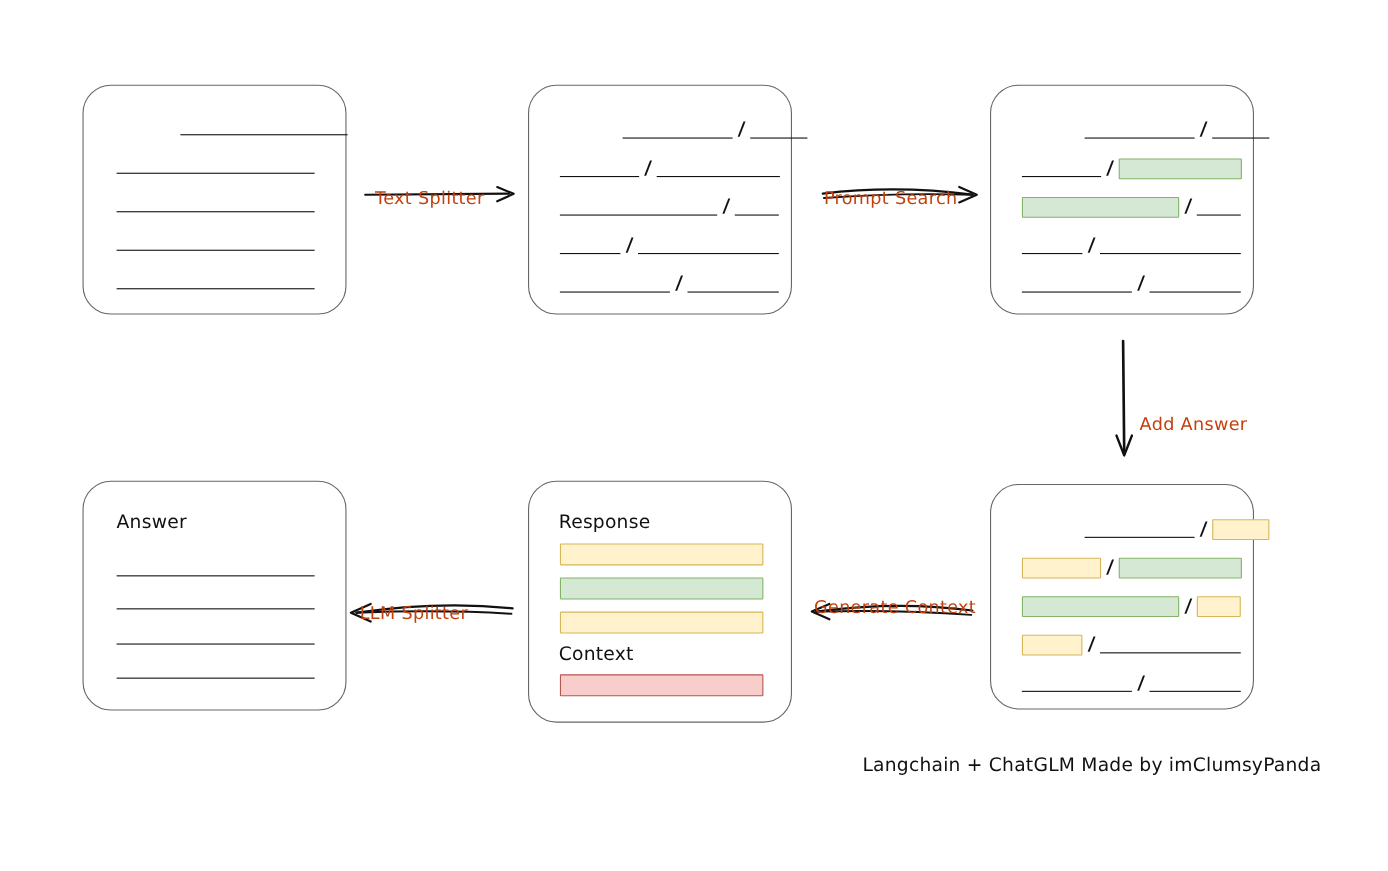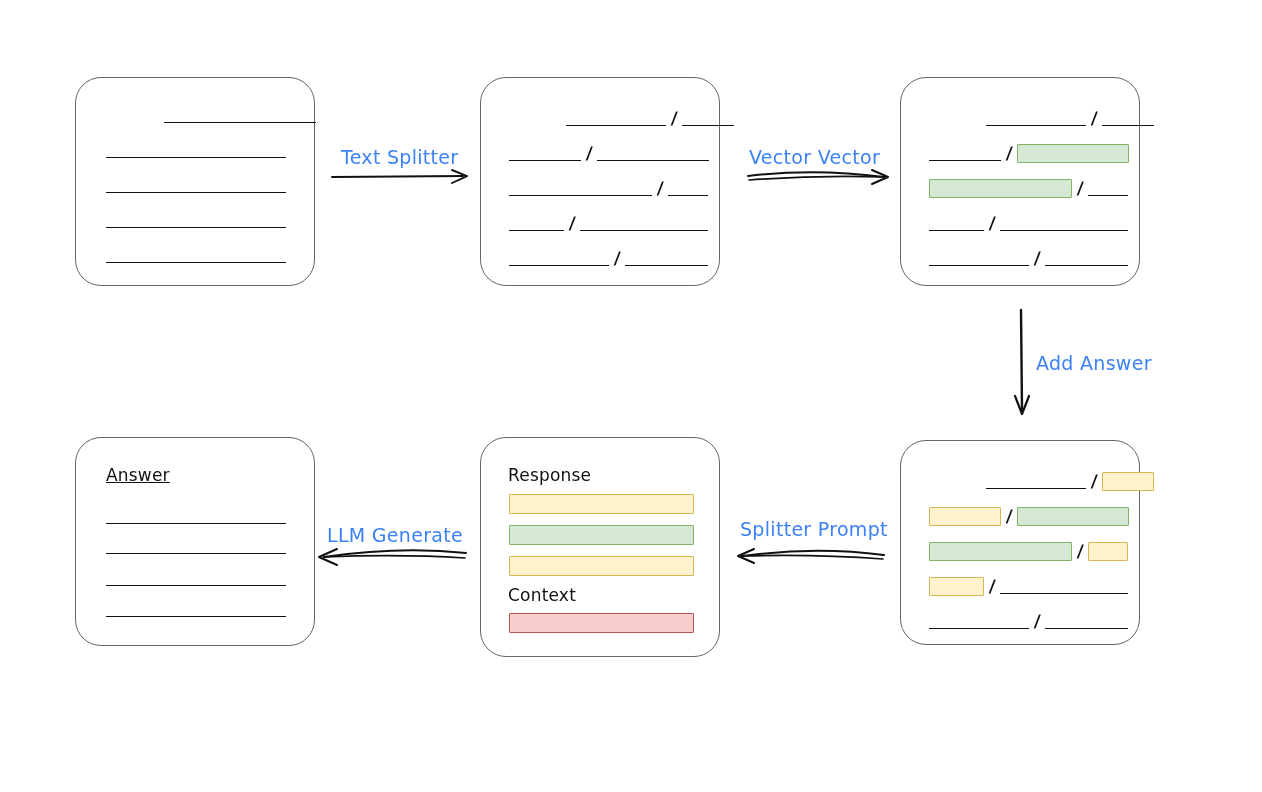--- a/index.html
+++ b/index.html
@@ -80,24 +80,25 @@
     position: absolute;
     box-sizing: border-box;
     height: 20px;
     border-radius: 1px;
   }
 
   
   .edge-label {
     position: absolute;
     font-family: "DejaVu Sans", sans-serif;
-    font-size: 19px;
+    font-size: 16px;
     letter-spacing: 0.3px;
-    color: #3b82f6;
+    color: #c2410c;
     white-space: nowrap;
+    margin-top: 24px;
   }
 
   
   .caption {
     position: absolute;
     font-family: "DejaVu Sans", sans-serif;
     font-size: 17px;
     letter-spacing: 0.2px;
     color: #111111;
     white-space: nowrap;
@@ -256,35 +257,36 @@
   <div class="box-heading" style="left:508px; top:465px;">Response</div>
 
   <div class="prompt-bar chip-yellow" style="left:509px; top:494px; width:185px;"></div>
   <div class="prompt-bar chip-green" style="left:509px; top:525px; width:185px;"></div>
   <div class="prompt-bar chip-yellow" style="left:509px; top:556px; width:185px;"></div>
 
   <div class="box-heading" style="left:508px; top:585px;">Context</div>
 
   <div class="prompt-bar chip-red" style="left:509px; top:613px; width:185px;"></div>
 
-  <div class="box-heading" style="left:106px; top:465px;text-decoration:underline;">Answer</div>
+  <div class="box-heading" style="left:106px; top:465px;">Answer</div>
 
   <div class="line-row" style="left:106px; top:505px;">
     <span class="seg-rule" style="width:180px;"></span>
   </div>
   <div class="line-row" style="left:106px; top:535px;">
     <span class="seg-rule" style="width:180px;"></span>
   </div>
   <div class="line-row" style="left:106px; top:567px;">
     <span class="seg-rule" style="width:180px;"></span>
   </div>
   <div class="line-row" style="left:106px; top:598px;">
     <span class="seg-rule" style="width:180px;"></span>
   </div>
 
   <div class="edge-label" style="left:341px; top:146px;">Text Splitter</div>
-  <div class="edge-label" style="left:749px; top:146px;">Vector Vector</div>
+  <div class="edge-label" style="left:749px; top:146px;">Prompt Search</div>
   <div class="edge-label" style="left:1036px; top:352px;">Add Answer</div>
-  <div class="edge-label" style="left:740px; top:518px;">Splitter Prompt</div>
-  <div class="edge-label" style="left:327px; top:524px;">LLM Generate</div>
-
+  <div class="edge-label" style="left:740px; top:518px;">Generate Context</div>
+  <div class="edge-label" style="left:327px; top:524px;">LLM Splitter</div>
+
+  <div class="caption" style="left:784px; top:686px;">Langchain + ChatGLM Made by imClumsyPanda</div>
 
 </div>
 
 </body></html>

